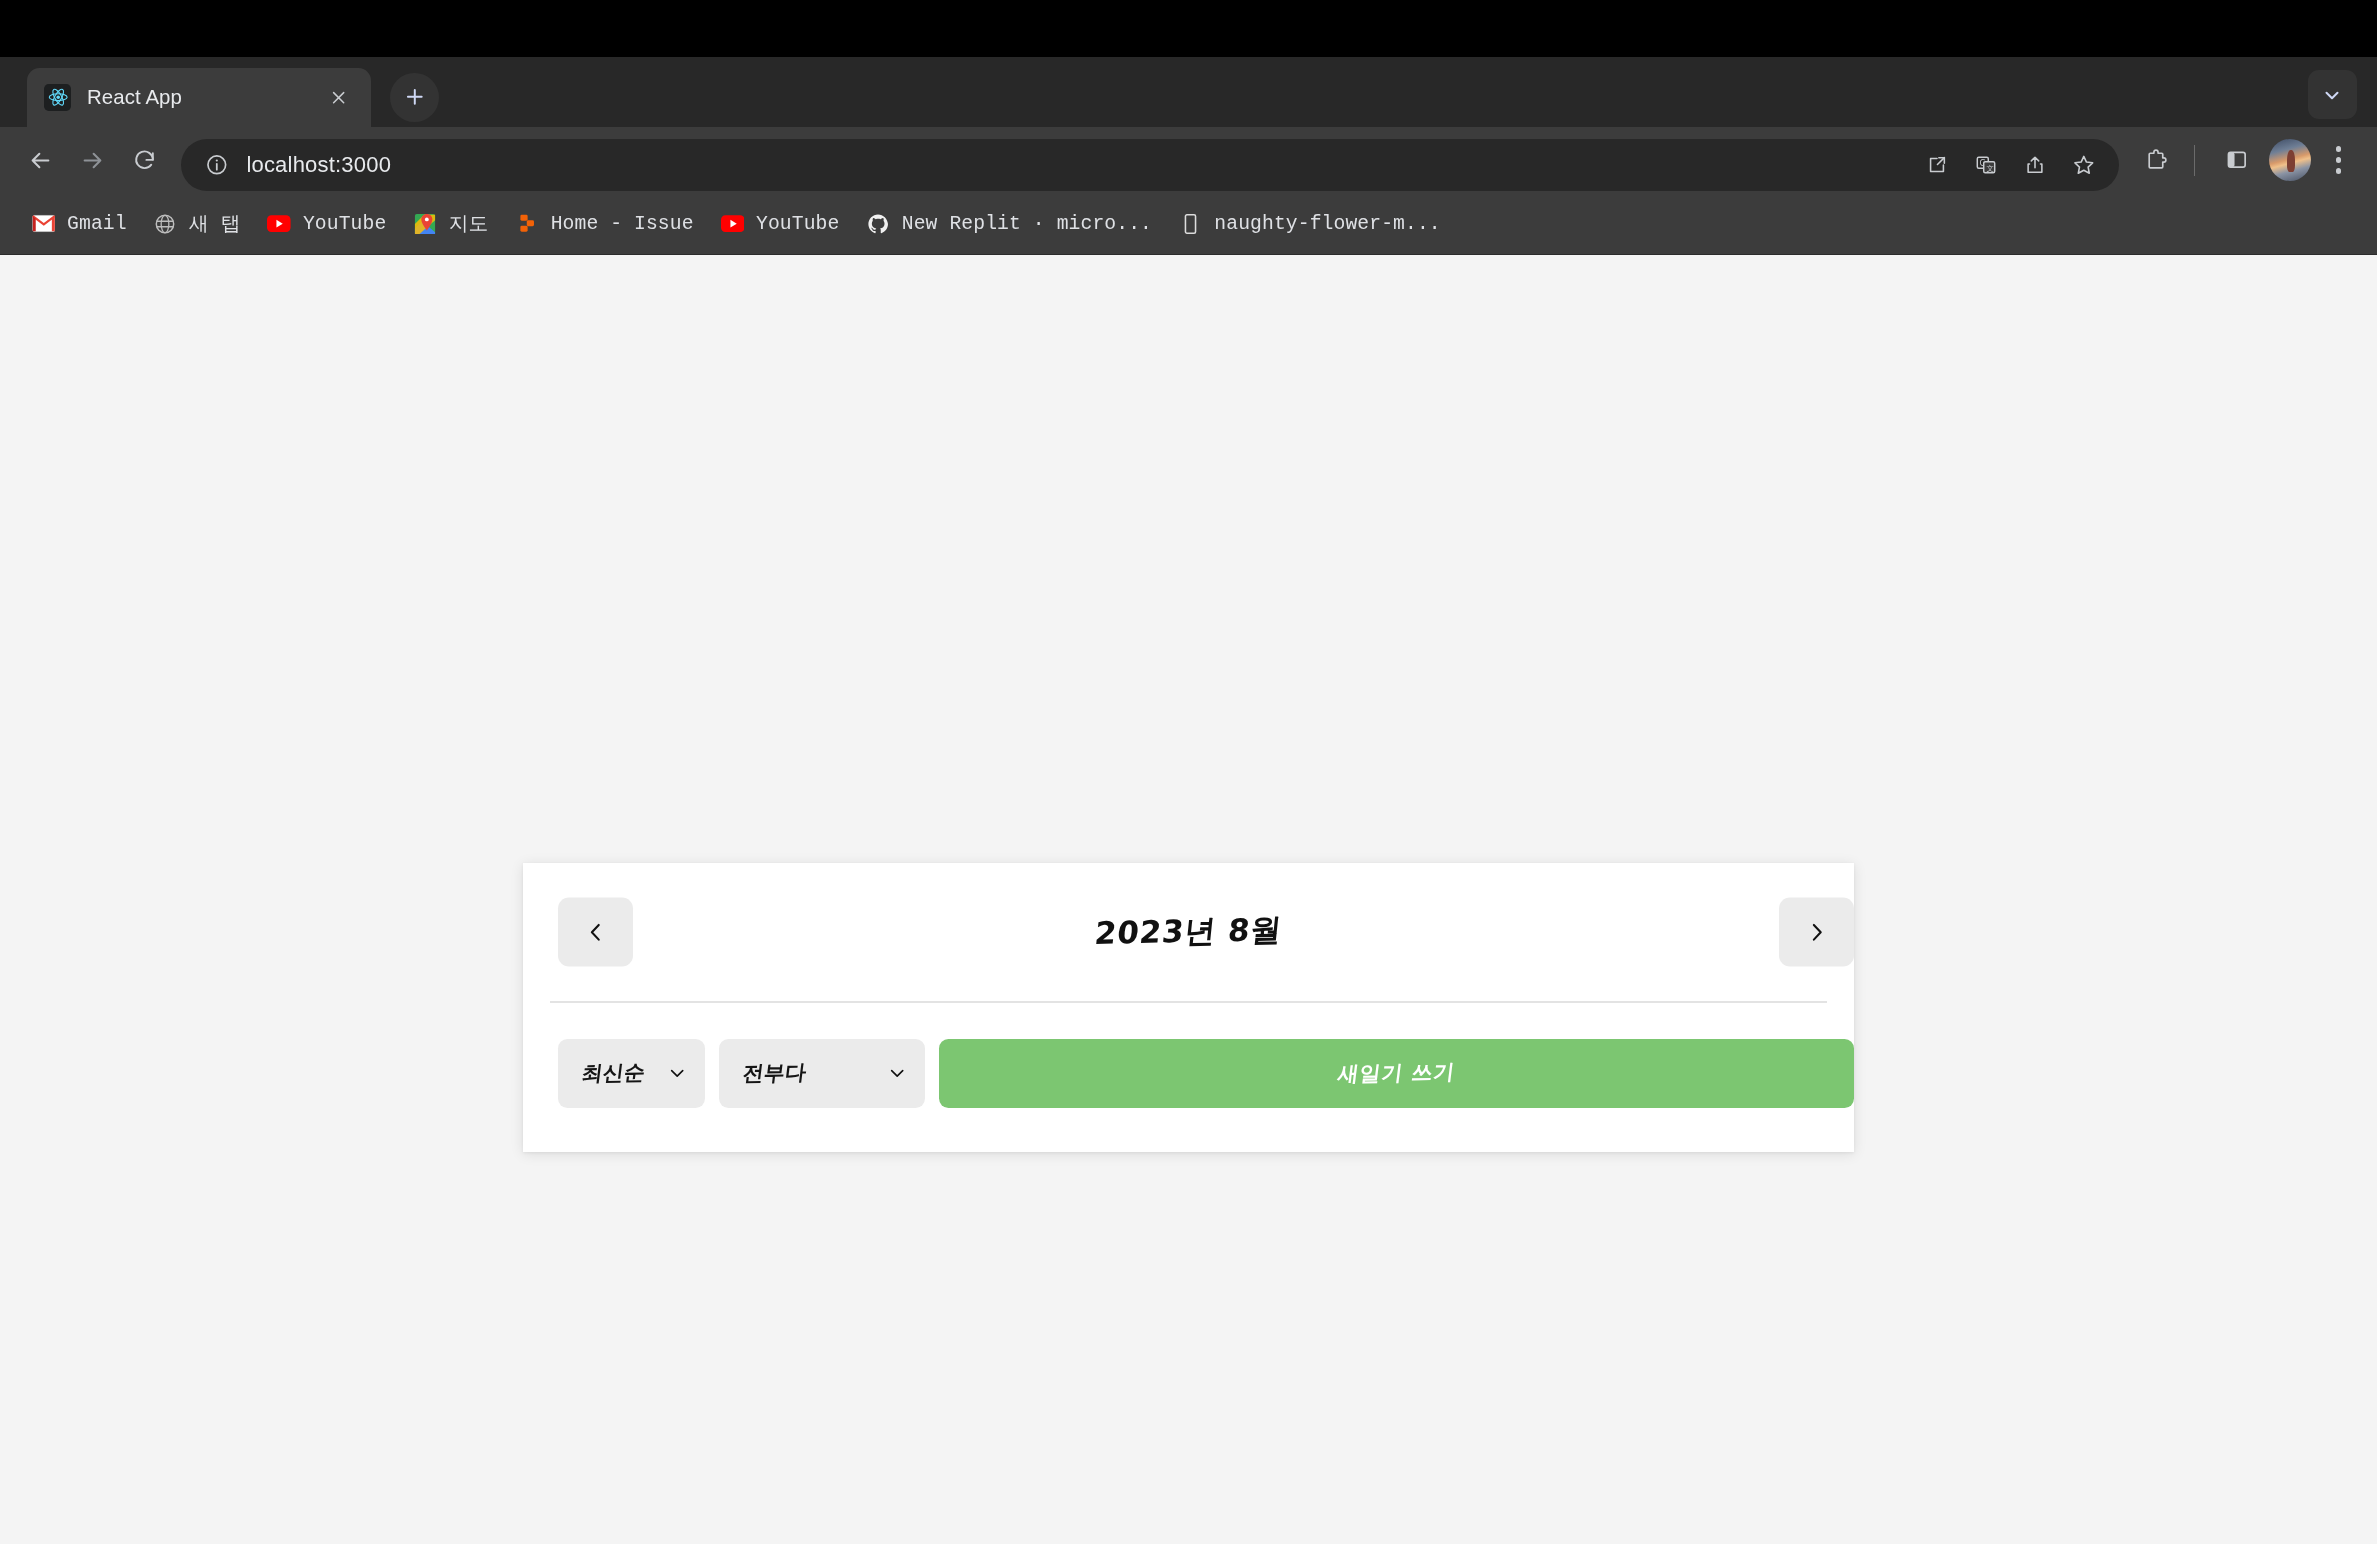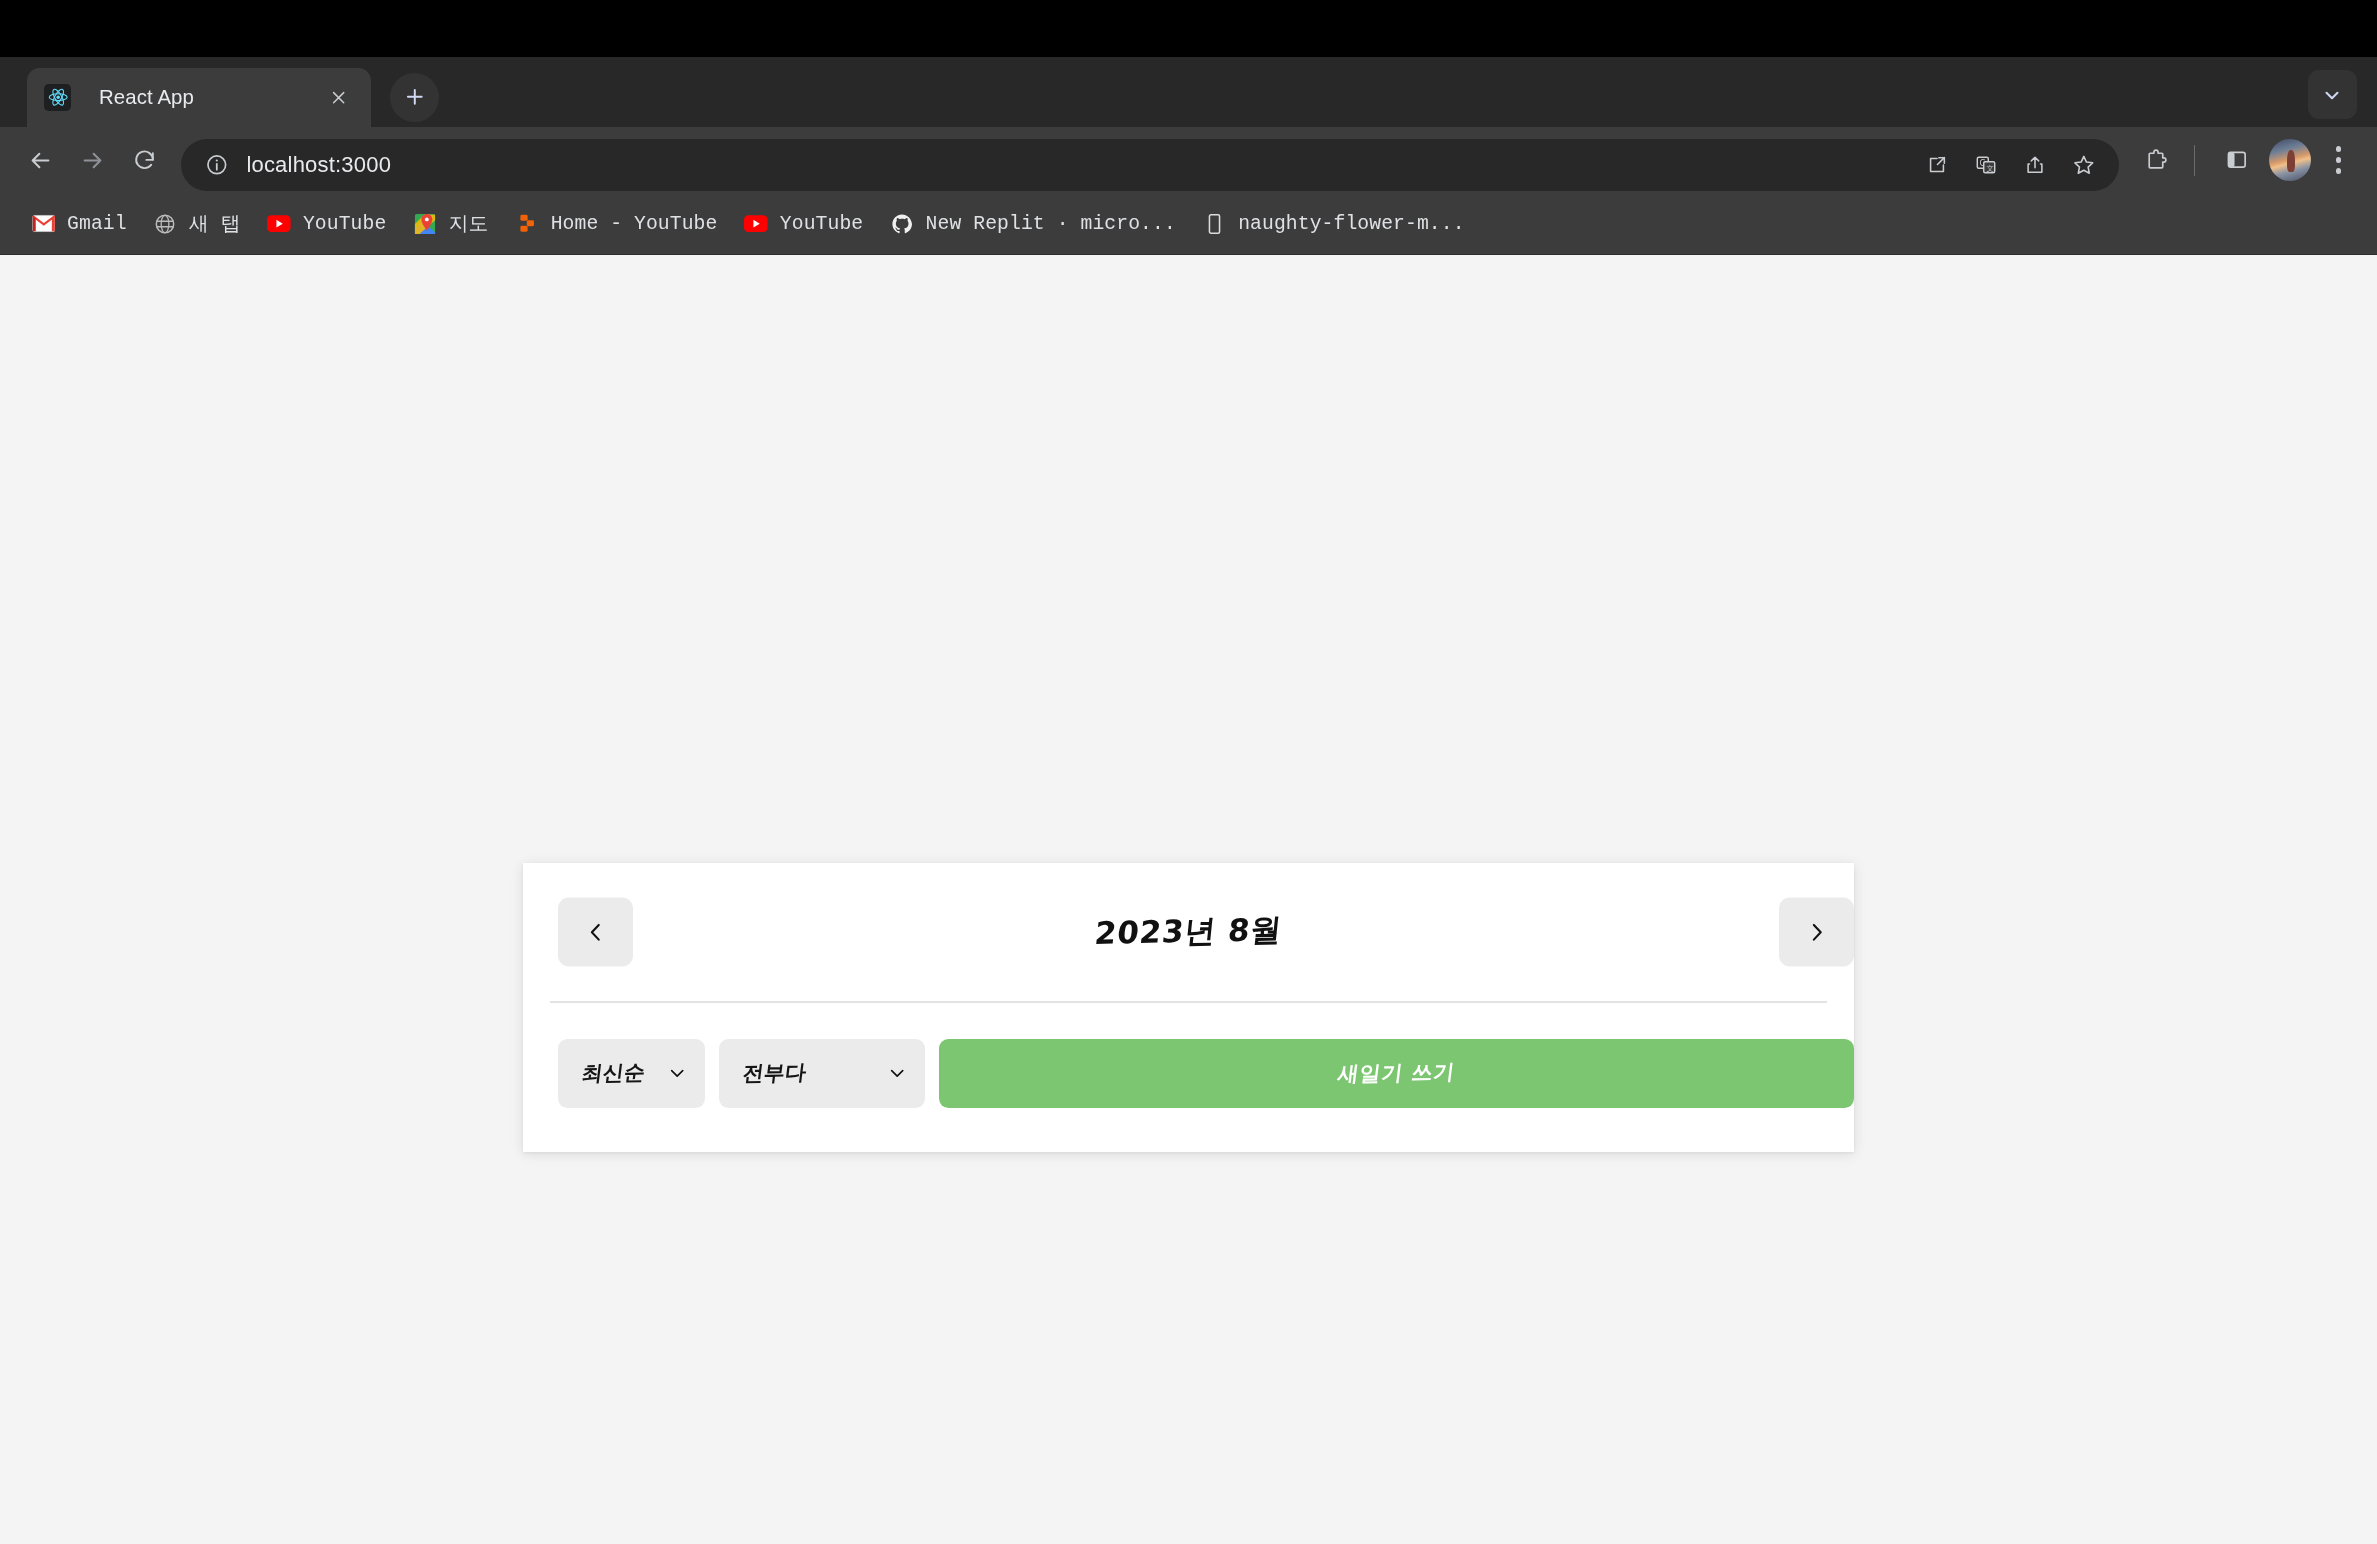--- a/index.html
+++ b/index.html
@@ -29,21 +29,20 @@
   }
   .tab {
     width: 344px;
     height: 59px;
     background: #3C3C3C;
     border-radius: 12.6px 12.6px 0 0;
     display: flex;
     align-items: center;
     padding: 0 17.3px;
     position: relative;
-    gap: 12px;
   }
   .tab-favicon {
     width: 27px; height: 27px;
     border-radius: 4.7px;
     background: #1d1f20;
     display: flex; align-items: center; justify-content: center;
     flex: 0 0 auto;
     margin-right: 15.7px;
   }
   .tab-title {
@@ -489,21 +488,21 @@
   </div>
 
   <div class="bm">
     <span class="bm-ico">
       <svg width="20.4" height="20.4" viewBox="0 0 24 24">
         <rect x="4" y="2" width="8.5" height="7" rx="1.6" fill="#F26207"></rect>
         <rect x="11.5" y="8.5" width="8.5" height="7" rx="1.6" fill="#F26207"></rect>
         <rect x="4" y="15" width="8.5" height="7" rx="1.6" fill="#F26207"></rect>
       </svg>
     </span>
-    <span class="bm-label">Home - YouTube</span>
+    <span class="bm-label">Home - Issue</span>
   </div>
 
   <div class="bm">
     <span class="bm-ico">
       <svg width="23.6" height="17.3" viewBox="0 0 24 17">
         <rect x="0" y="0" width="24" height="17" rx="4.5" fill="#FF0000"></rect>
         <path d="M9.6 4.5 L16 8.5 L9.6 12.5 Z" fill="#fff"></path>
       </svg>
     </span>
     <span class="bm-label">YouTube</span>

